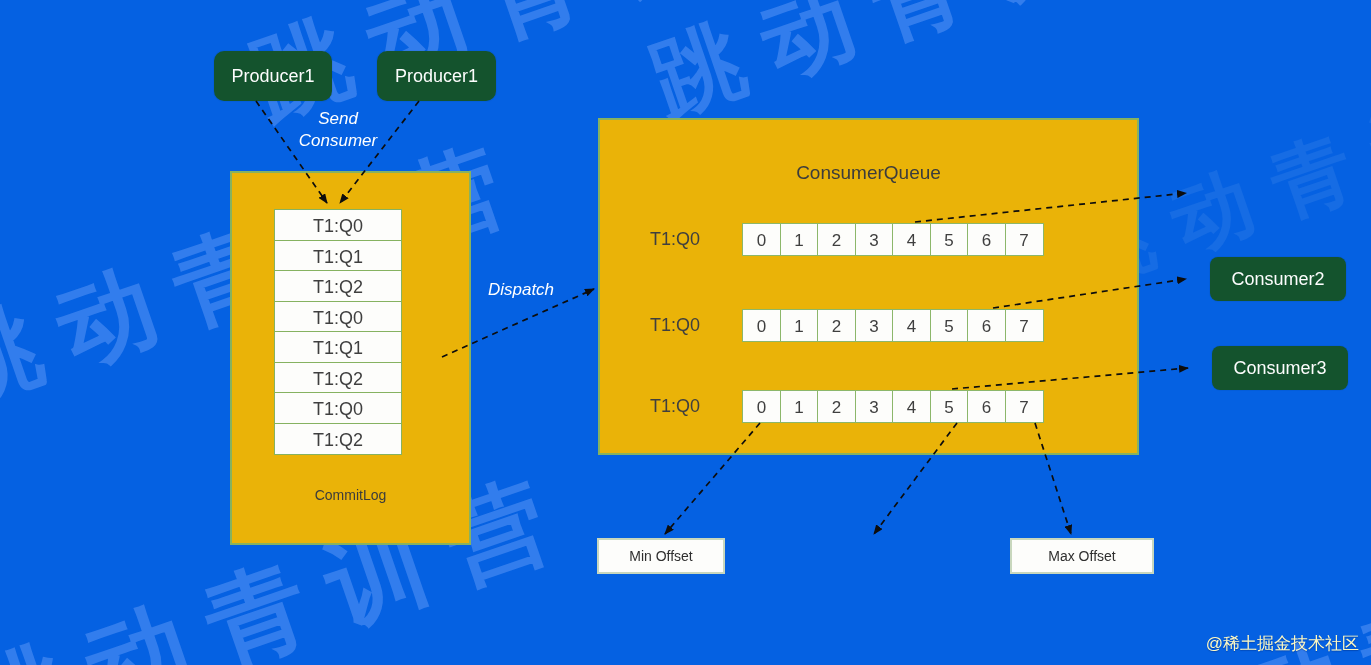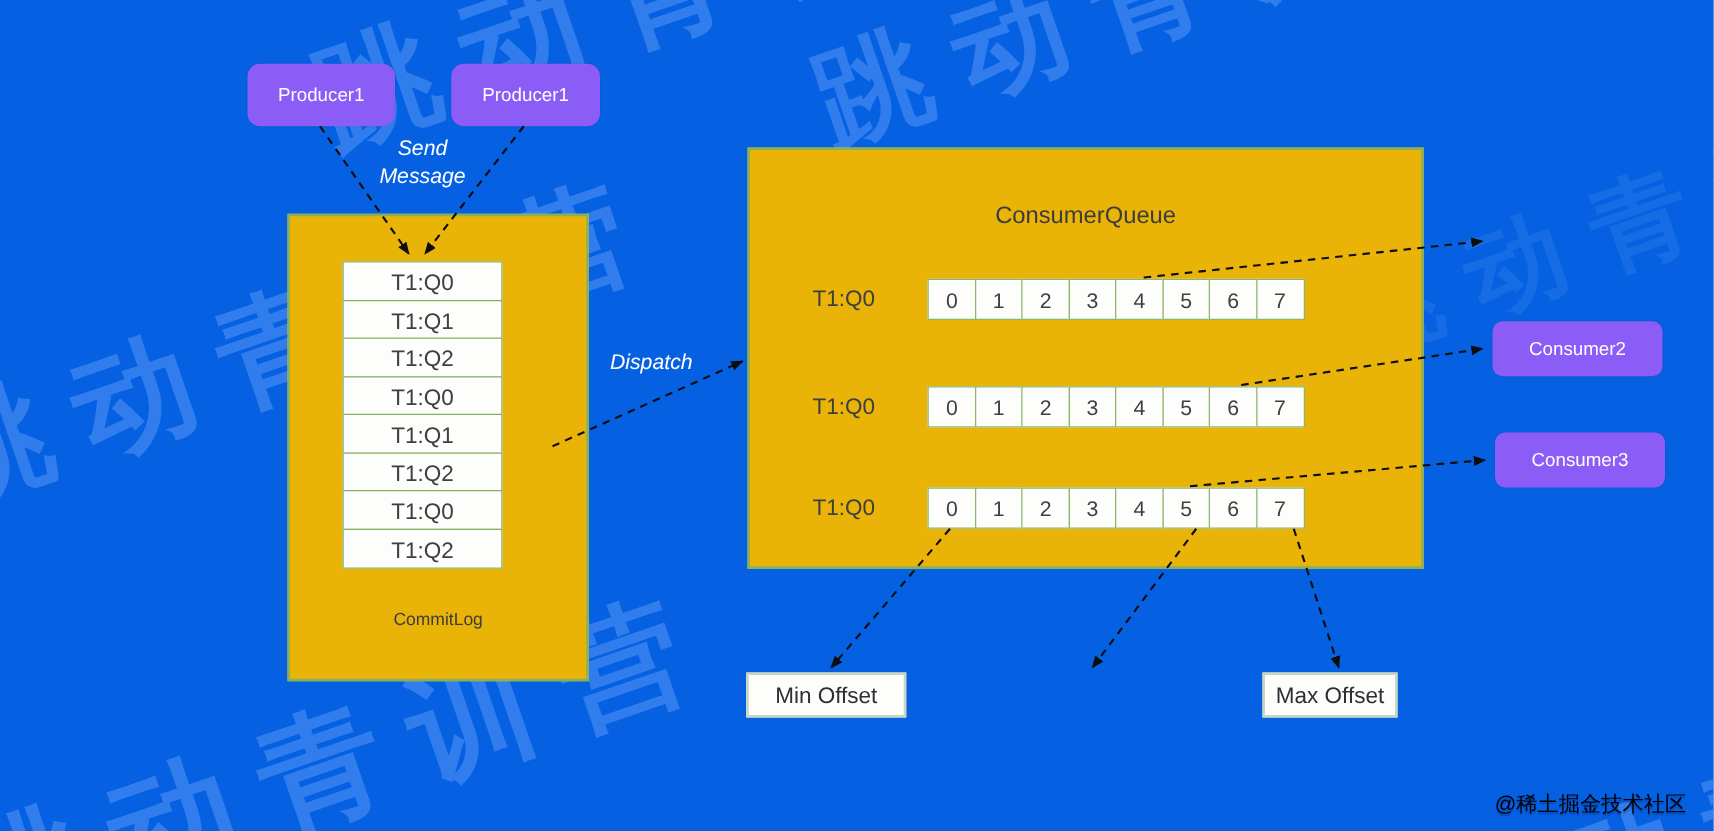--- a/index.html
+++ b/index.html
@@ -23,26 +23,27 @@
   }
   .wm1{left:-70px;top:210px;font-size:96px;}
   .wm2{left:-45px;top:545px;font-size:100px;}
   .wm3{left:240px;top:-78px;font-size:96px;}
   .wm4{left:1130px;top:585px;font-size:90px;}
   .wm5{left:1060px;top:120px;font-size:80px;color:rgba(255,255,255,0.07);}
   .wm6{left:640px;top:-70px;font-size:90px;}
   
   .node{
     position:absolute;
-    background:#8b5cf6;
+    background:#14532d;
     color:#fdfdfd;
     border-radius:10px;
     display:flex;align-items:center;justify-content:center;
-    font-size:15px;
+    font-size:18px;
     box-shadow:0 0 0 1px rgba(0,0,0,0.04);
+    margin-left:16px;
   }
   #producer-1{left:198px;top:51px;width:118px;height:50px;}
   #producer-2{left:361px;top:51px;width:119px;height:50px;}
   #consumer-1{left:1194px;top:170px;width:136px;height:44px;border-radius:8px;}
   #consumer-2{left:1194px;top:257px;width:136px;height:44px;border-radius:8px;text-align:center;}
   #consumer-3{left:1196px;top:346px;width:136px;height:44px;border-radius:8px;text-align:right;}
   
   .float-label{
     position:absolute;color:#fff;text-align:center;
     font-size:17px;line-height:22px;font-style:italic;
@@ -93,53 +94,53 @@
     color:#3f3f3f;font-size:17px;
     box-sizing:border-box;
   }
   .cq-cell:first-child{margin-left:0;}
   
   .offset-box{
     position:absolute;top:538px;height:36px;
     background:#fdfdfb;
     border:2px solid #c8d7bd;
     display:flex;align-items:center;justify-content:center;
-    color:#2f2f2f;font-size:18px;
+    color:#2f2f2f;font-size:14px;
     box-sizing:border-box;
   }
   #min-offset{left:597px;width:128px;}
   #consumer-offset{left:790px;width:166px;}
-  #max-offset{left:1010px;width:108px;}
+  #max-offset{left:1010px;width:144px;}
   
   #arrows{position:absolute;left:0;top:0;pointer-events:none;}
   
   #credit{
-    position:absolute;right:22px;bottom:10px;
-    font-size:17px;color:#000000;
+    position:absolute;right:12px;bottom:10px;
+    font-size:17px;color:#fef9c3;
     text-shadow:0 1px 1px rgba(0,40,120,0.45);
   }
 </style>
 </head>
 <body>
 
 <div id="stage">
 
   <div class="wm wm1">跳动青训营</div>
   <div class="wm wm2">跳动青训营</div>
   <div class="wm wm3">跳动青训营</div>
   <div class="wm wm4">跳动青训营</div>
   <div class="wm wm5">跳动青训营</div>
   <div class="wm wm6">跳动青训营</div>
 
   <div class="node" id="producer-1">Producer1</div>
   <div class="node" id="producer-2">Producer1</div>
 
   <div class="float-label" id="send-message">
     <div>Send</div>
-    <div>Message</div>
+    <div>Consumer</div>
   </div>
 
   <div class="panel" id="commitlog-box">
     <div id="commitlog-rows">
         <div class="cl-row">T1:Q0</div>
         <div class="cl-row">T1:Q1</div>
         <div class="cl-row">T1:Q2</div>
         <div class="cl-row">T1:Q0</div>
         <div class="cl-row">T1:Q1</div>
         <div class="cl-row">T1:Q2</div>

